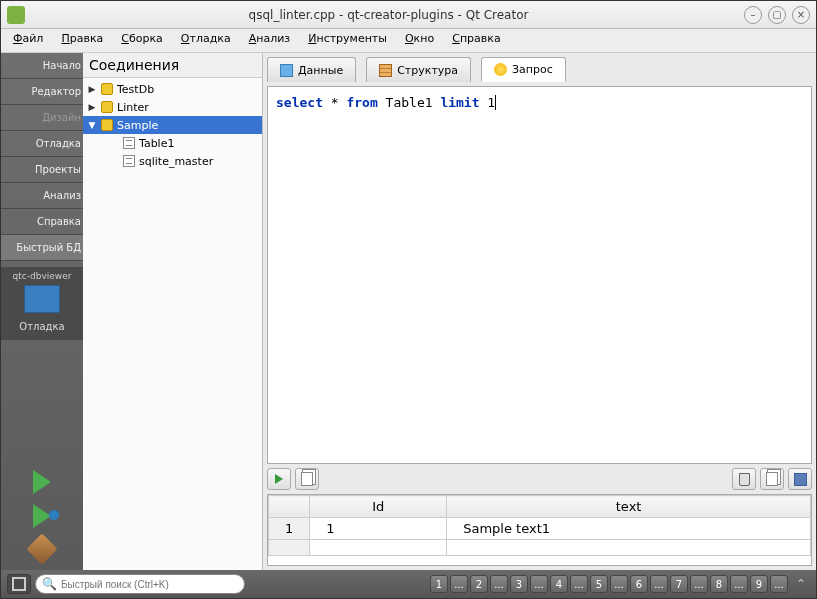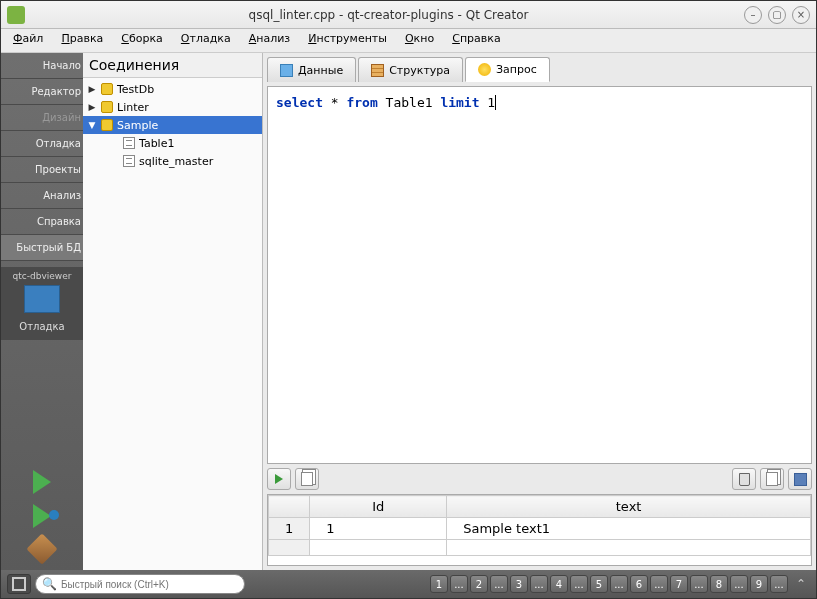--- a/index.html
+++ b/index.html
@@ -32,21 +32,21 @@
 .tree { padding: 2px 0; overflow: auto; }
 .tree-item { display: flex; align-items: center; padding: 2px 4px; cursor: pointer; font-size: 11px; height: 18px; }
 .tree-item.selected { background: #3874d1; color: #fff; }
 .tree-item .toggle { width: 10px; display: inline-flex; justify-content: center; color: #333; font-size: 9px; }
 .tree-item.selected .toggle { color: #fff; }
 .tree-item .db-icon { width: 12px; height: 12px; background: #f0c930; border: 1px solid #c09000; border-radius: 2px; margin: 0 4px; }
 .tree-item .tbl-icon { width: 12px; height: 12px; background: #fff; border: 1px solid #888; margin: 0 4px; position: relative; }
 .tree-item .tbl-icon::before { content:""; position:absolute; inset:2px; border-top:1px solid #888; border-bottom:1px solid #888; }
 .tree-item .indent2 { width: 32px; }
 .main { flex: 1; background: #eaeaea; display: flex; flex-direction: column; padding: 4px; }
-.tabs { display: flex; gap: 2px; margin-bottom: 4px; }
+.tabs { display: flex; gap: 10px; margin-bottom: 4px; }
 .tab { padding: 5px 12px; background: linear-gradient(#f8f8f8,#e0e0e0); border: 1px solid #aaa; border-bottom: none; border-radius: 3px 3px 0 0; display: flex; align-items: center; gap: 5px; cursor: pointer; font-size: 11px; }
 .tab.active { background: #fff; border-bottom: 1px solid #fff; position: relative; z-index: 2; }
 .tab .ti { width: 13px; height: 13px; }
 .ti-data { background: #6ab0e8; border: 1px solid #3a80b8; }
 .ti-struct { background: repeating-linear-gradient(#e8b060,#e8b060 3px,#c08030 3px,#c08030 4px); border: 1px solid #a06020; }
 .ti-query { background: radial-gradient(#ffe060,#f0b000); border-radius: 50%; }
 .editor-box { flex: 1; background: #fff; border: 1px solid #aaa; padding: 8px; font-family: "DejaVu Sans Mono", monospace; font-size: 13px; position: relative; }
 .editor-box .kw { color: #0030b0; font-weight: bold; }
 .editor-box .cursor { border-right: 1px solid #000; animation: blink 1s infinite; }
 @keyframes blink { 50% { opacity: 0; } }

